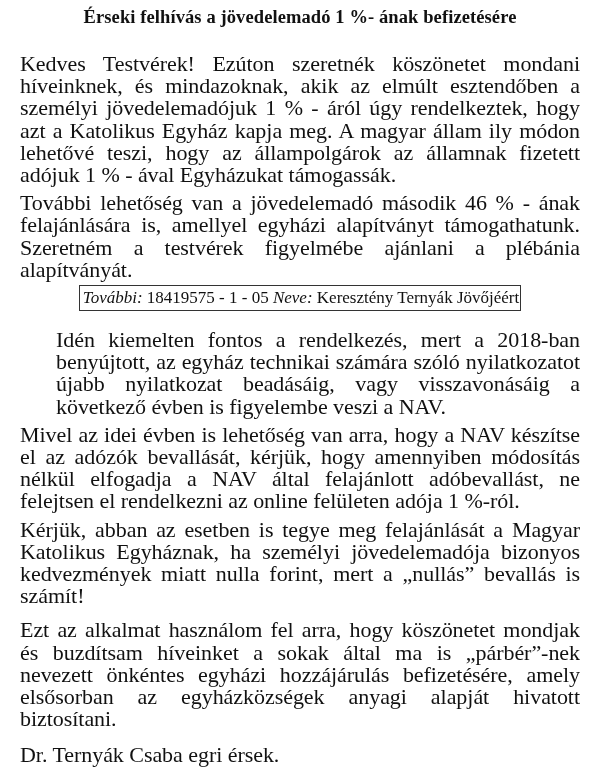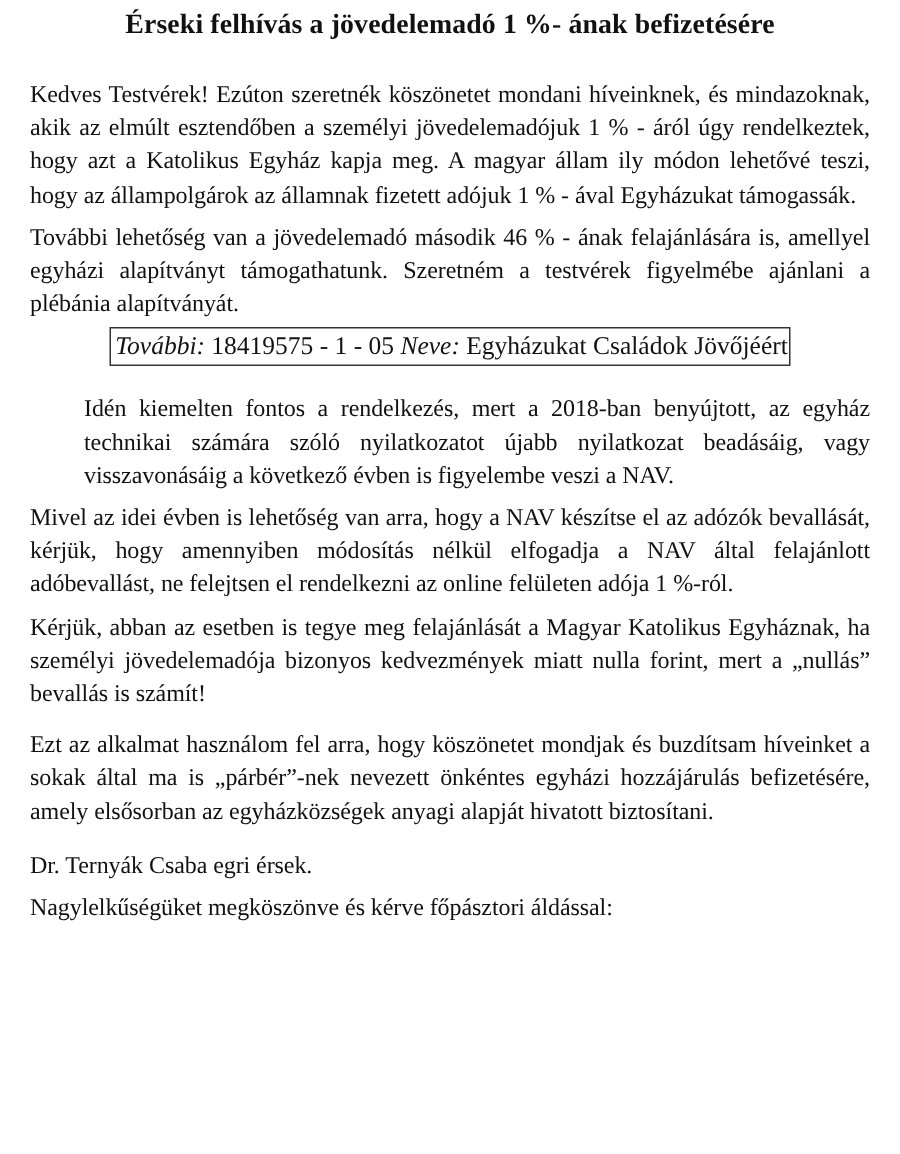--- a/index.html
+++ b/index.html
@@ -25,21 +25,21 @@
       margin: 0;
       padding-top: 6px;
       text-align: center;
       font-weight: bold;
       font-size: 18.5px;
       line-height: 22px;
       letter-spacing: 0.1px;
     }
     .para {
       margin: 0;
-      font-size: 16px;
+      font-size: 22px;
       line-height: 22.2px;
       text-align: justify;
       letter-spacing: -0.05px;
     }
     .p1 { margin-top: 25px; }
     .p2 { margin-top: 6px; }
     .taxbox-wrap {
       margin-top: 4px;
       text-align: center;
     }
@@ -63,21 +63,21 @@
 </head>
 <body>
 
 <div class="page">
   <h1 class="title">Érseki felhívás a jövedelemadó 1 %- ának befizetésére</h1>
 
   <p class="para p1">Kedves Testvérek! Ezúton szeretnék köszönetet mondani híveinknek, és mindazoknak, akik az elmúlt esztendőben a személyi jövedelemadójuk 1 % - áról úgy rendelkeztek, hogy azt a Katolikus Egyház kapja meg. A magyar állam ily módon lehetővé teszi, hogy az állampolgárok az államnak fizetett adójuk 1 % - ával Egyházukat támogassák.</p>
   <p class="para p2">További lehetőség van a jövedelemadó második 46 % - ának felajánlására is, amellyel egyházi alapítványt támogathatunk. Szeretném a testvérek figyelmébe ajánlani a plébánia alapítványát.</p>
 
   <div class="taxbox-wrap">
-    <span class="taxbox"><span class="lbl">További:</span> <span>18419575 - 1 - 05</span> <span class="lbl">Neve:</span> <span>Egyházukat Családok Jövőjéért</span></span>
+    <span class="taxbox"><span class="lbl">További:</span> <span>18419575 - 1 - 05</span> <span class="lbl">Neve:</span> <span>Keresztény Ternyák Jövőjéért</span></span>
   </div>
 
   <p class="para p3">Idén kiemelten fontos a rendelkezés, mert a 2018-ban benyújtott, az egyház technikai számára szóló nyilatkozatot újabb nyilatkozat beadásáig, vagy visszavonásáig a következő évben is figyelembe veszi a NAV.</p>
   <p class="para p4">Mivel az idei évben is lehetőség van arra, hogy a NAV készítse el az adózók bevallását, kérjük, hogy amennyiben módosítás nélkül elfogadja a NAV által felajánlott adóbevallást, ne felejtsen el rendelkezni az online felületen adója 1 %-ról.</p>
   <p class="para p5">Kérjük, abban az esetben is tegye meg felajánlását a Magyar Katolikus Egyháznak, ha személyi jövedelemadója bizonyos kedvezmények miatt nulla forint, mert a „nullás” bevallás is számít!</p>
   <p class="para p7">Ezt az alkalmat használom fel arra, hogy köszönetet mondjak és buzdítsam híveinket a sokak által ma is „párbér”-nek nevezett önkéntes egyházi hozzájárulás befizetésére, amely elsősorban az egyházközségek anyagi alapját hivatott biztosítani.</p>
   <p class="para sig">Dr. Ternyák Csaba egri érsek.</p>
   <p class="para p8">Nagylelkűségüket megköszönve és kérve főpásztori áldással:</p>
 </div>
 

